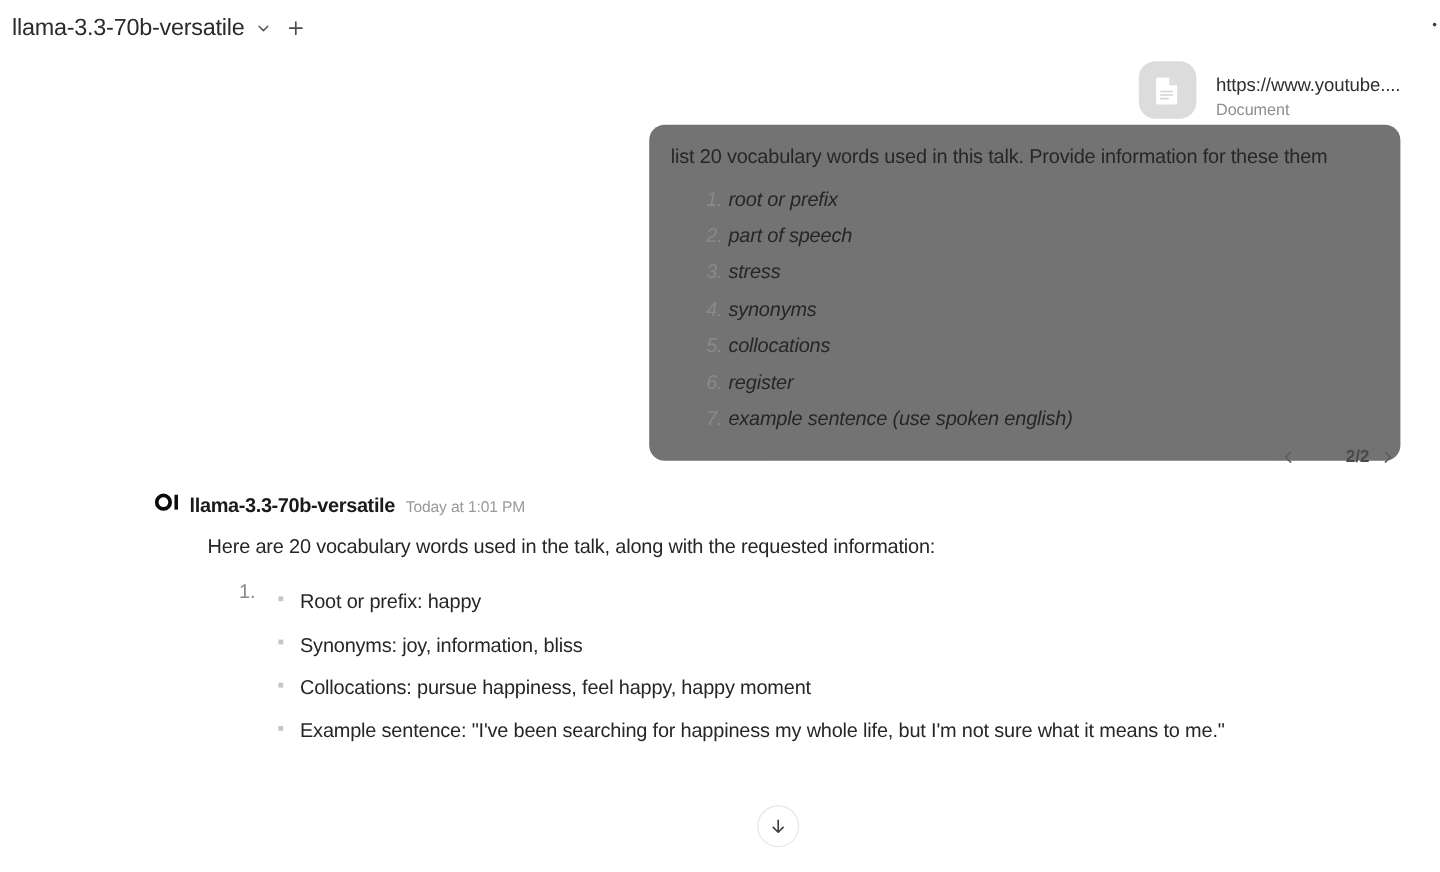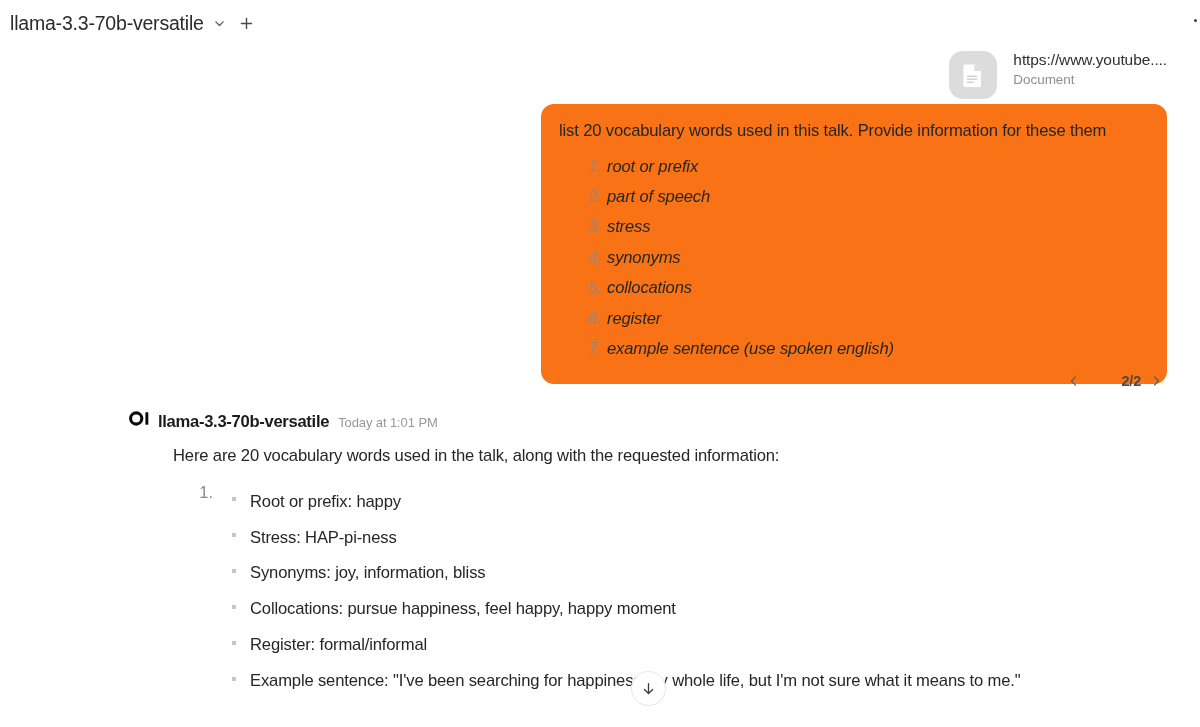--- a/index.html
+++ b/index.html
@@ -74,21 +74,21 @@
     height: 681px;
     overflow: hidden;
   }
 
   
   .attachment {
     position: absolute;
     top: 5px;
     right: 33px;
     display: flex;
-    align-items: flex-start;
+    align-items: flex-end;
     gap: 16px;
     cursor: pointer;
   }
   .doc-thumb {
     width: 48px;
     height: 48px;
     border-radius: 14px;
     background: #dcdcdc;
     display: flex;
     align-items: center;
@@ -107,21 +107,21 @@
     color: #8e8e8e;
     letter-spacing: -0.05px;
   }
 
   
   .user-bubble {
     position: absolute;
     top: 58px;
     left: 541px;
     width: 626px;
-    background: #f97316;
+    background: #737373;
     border-radius: 13px;
     padding: 16px 22px 20px 18px;
   }
   .user-text {
     font-size: 16.6px;
     line-height: 1.35;
     color: #262626;
     letter-spacing: -0.15px;
   }
   ol.user-list {
@@ -359,24 +359,22 @@
         <span class="assistant-name">llama-3.3-70b-versatile</span>
         <span class="assistant-time">Today at 1:01 PM</span>
       </div>
 
       <div class="assistant-body">
         <div class="assistant-intro">Here are 20 vocabulary words used in the talk, along with the requested information:</div>
         <ol class="vocab-list">
           <li>
             <ul class="detail-list">
               <li>Root or prefix: happy</li>
-              <li>Stress: HAP-pi-ness</li>
               <li>Synonyms: joy, information, bliss</li>
               <li>Collocations: pursue happiness, feel happy, happy moment</li>
-              <li>Register: formal/informal</li>
               <li>Example sentence: "I've been searching for happiness my whole life, but I'm not sure what it means to me."</li>
             </ul>
           </li>
 
         </ol>
       </div>
     </div>
 
     <div class="scroll-bottom">
       <svg width="15" height="15" viewBox="0 0 16 16" fill="none" stroke="currentColor" stroke-width="1.4" stroke-linecap="round" stroke-linejoin="round">

